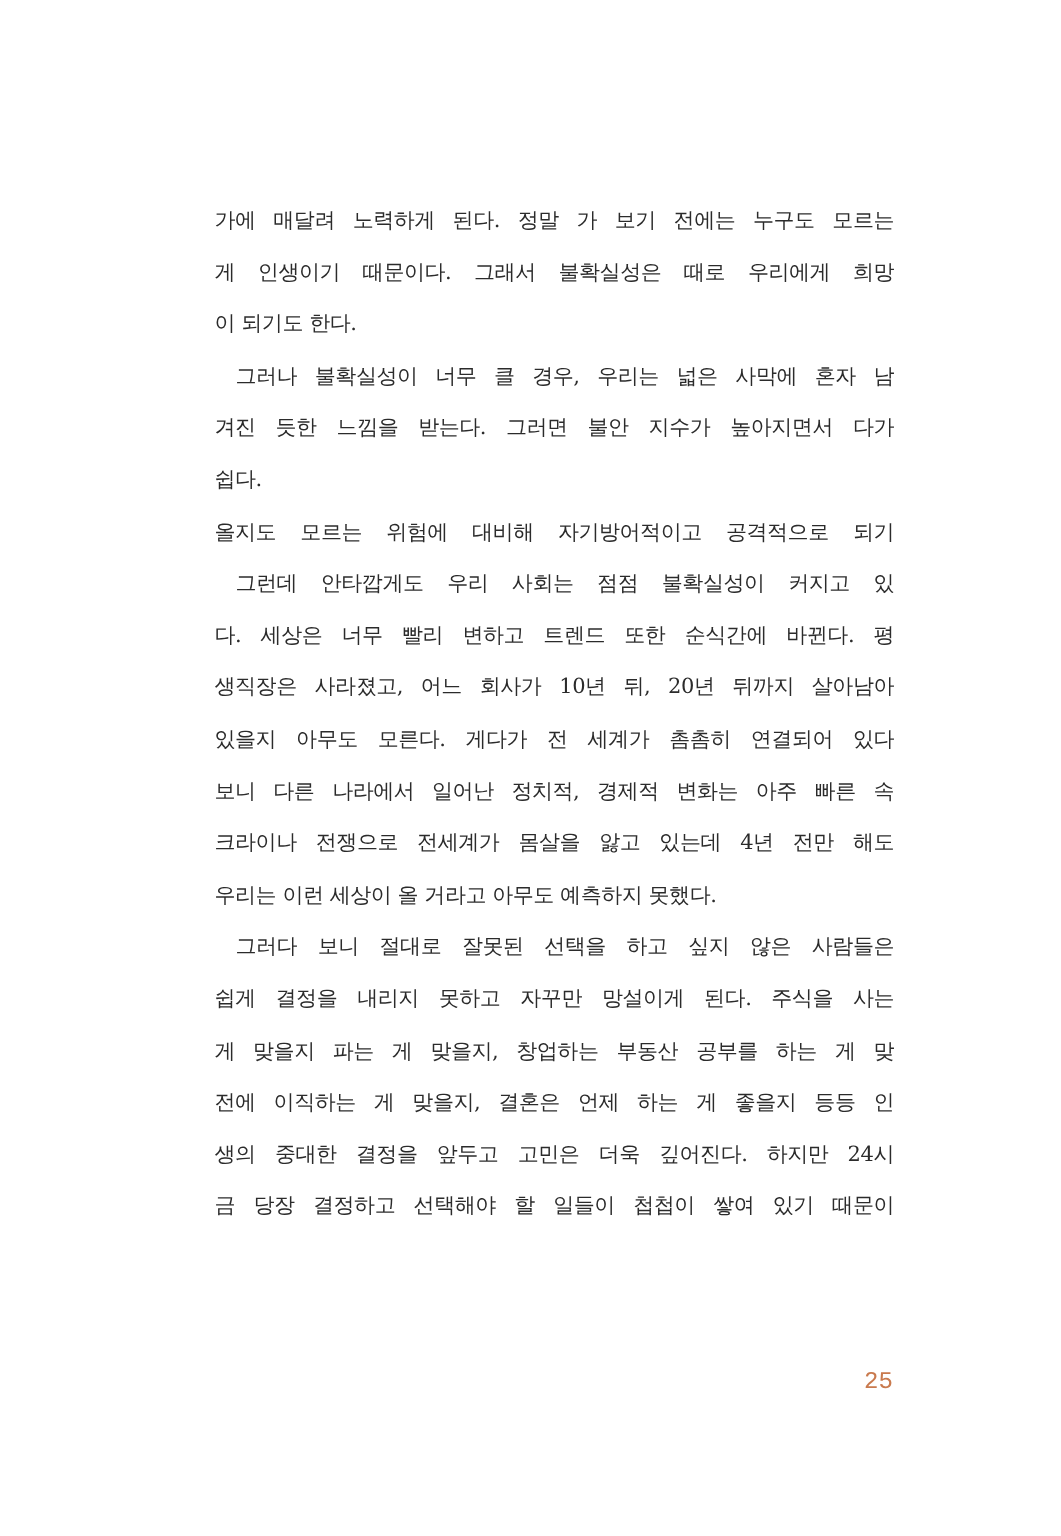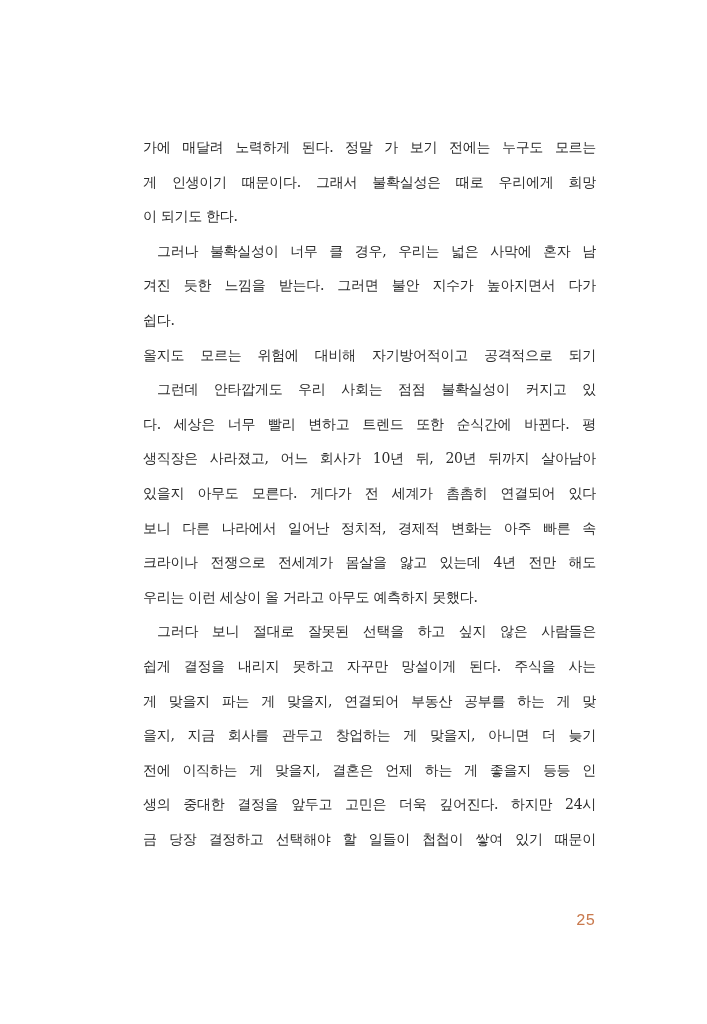--- a/index.html
+++ b/index.html
@@ -72,21 +72,20 @@
     <span class="line indent">그런데 안타깝게도 우리 사회는 점점 불확실성이 커지고 있</span>
     <span class="line">다. 세상은 너무 빨리 변하고 트렌드 또한 순식간에 바뀐다. 평</span>
     <span class="line">생직장은 사라졌고, 어느 회사가 10년 뒤, 20년 뒤까지 살아남아</span>
     <span class="line">있을지 아무도 모른다. 게다가 전 세계가 촘촘히 연결되어 있다</span>
     <span class="line">보니 다른 나라에서 일어난 정치적, 경제적 변화는 아주 빠른 속</span>
     <span class="line">크라이나 전쟁으로 전세계가 몸살을 앓고 있는데 4년 전만 해도</span>
     <span class="line last">우리는 이런 세상이 올 거라고 아무도 예측하지 못했다.</span>
 
     <span class="line indent">그러다 보니 절대로 잘못된 선택을 하고 싶지 않은 사람들은</span>
     <span class="line">쉽게 결정을 내리지 못하고 자꾸만 망설이게 된다. 주식을 사는</span>
-    <span class="line">게 맞을지 파는 게 맞을지, 연결되어 부동산 공부를 하는 게 맞</span>
-    <span class="line">을지, 지금 회사를 관두고 창업하는 게 맞을지, 아니면 더 늦기</span>
+    <span class="line">게 맞을지 파는 게 맞을지, 창업하는 부동산 공부를 하는 게 맞</span>
     <span class="line">전에 이직하는 게 맞을지, 결혼은 언제 하는 게 좋을지 등등 인</span>
     <span class="line">생의 중대한 결정을 앞두고 고민은 더욱 깊어진다. 하지만 24시</span>
     <span class="line">금 당장 결정하고 선택해야 할 일들이 첩첩이 쌓여 있기 때문이</span>
   </div>
 
   <div class="page-number">25</div>
 </div>
 
 </body></html>

